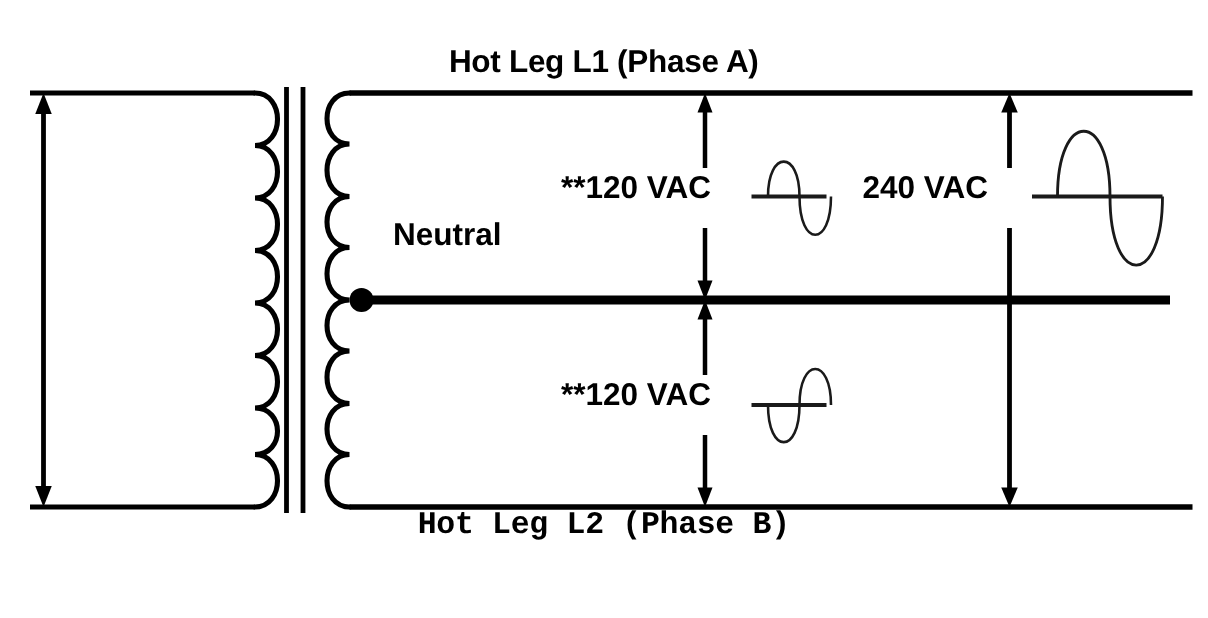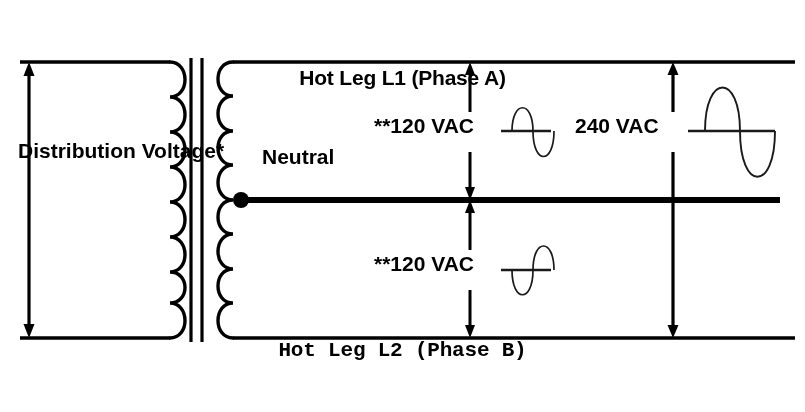--- a/index.html
+++ b/index.html
@@ -32,21 +32,20 @@
     font-weight: bold;
   }
   .lbl-bold {
     font-weight: bold;
   }
   #label-hot-l1 {
     left: 0; top: 30px; width: 805px;
     text-align: center;
     font-size: 21px;
     letter-spacing: -0.2px;
-    margin-top: 36px;
   }
   #label-hot-l2 {
     left: 0; top: 339px; width: 805px;
     text-align: center;
     font-size: 21px;
     letter-spacing: -0.2px;
     font-family: Liberation Mono, monospace;
   }
   #label-neutral {
     left: 262px; top: 145px;
@@ -161,21 +160,20 @@
     </g>
 
   </svg>
 
   <div class="lbl lbl-bold" id="label-hot-l1">Hot Leg L1 (Phase A)</div>
 
   <div class="lbl lbl-bold" id="label-hot-l2">Hot Leg L2 (Phase B)</div>
 
   <div class="lbl lbl-bold" id="label-neutral">Neutral</div>
 
-  <div class="lbl" id="label-distribution">Distribution Voltage*</div>
 
   <div class="lbl" id="label-120-top">**120 VAC</div>
 
   <div class="lbl" id="label-120-bottom">**120 VAC</div>
 
   <div class="lbl" id="label-240">240 VAC</div>
 
 </div>
 
 </body></html>

